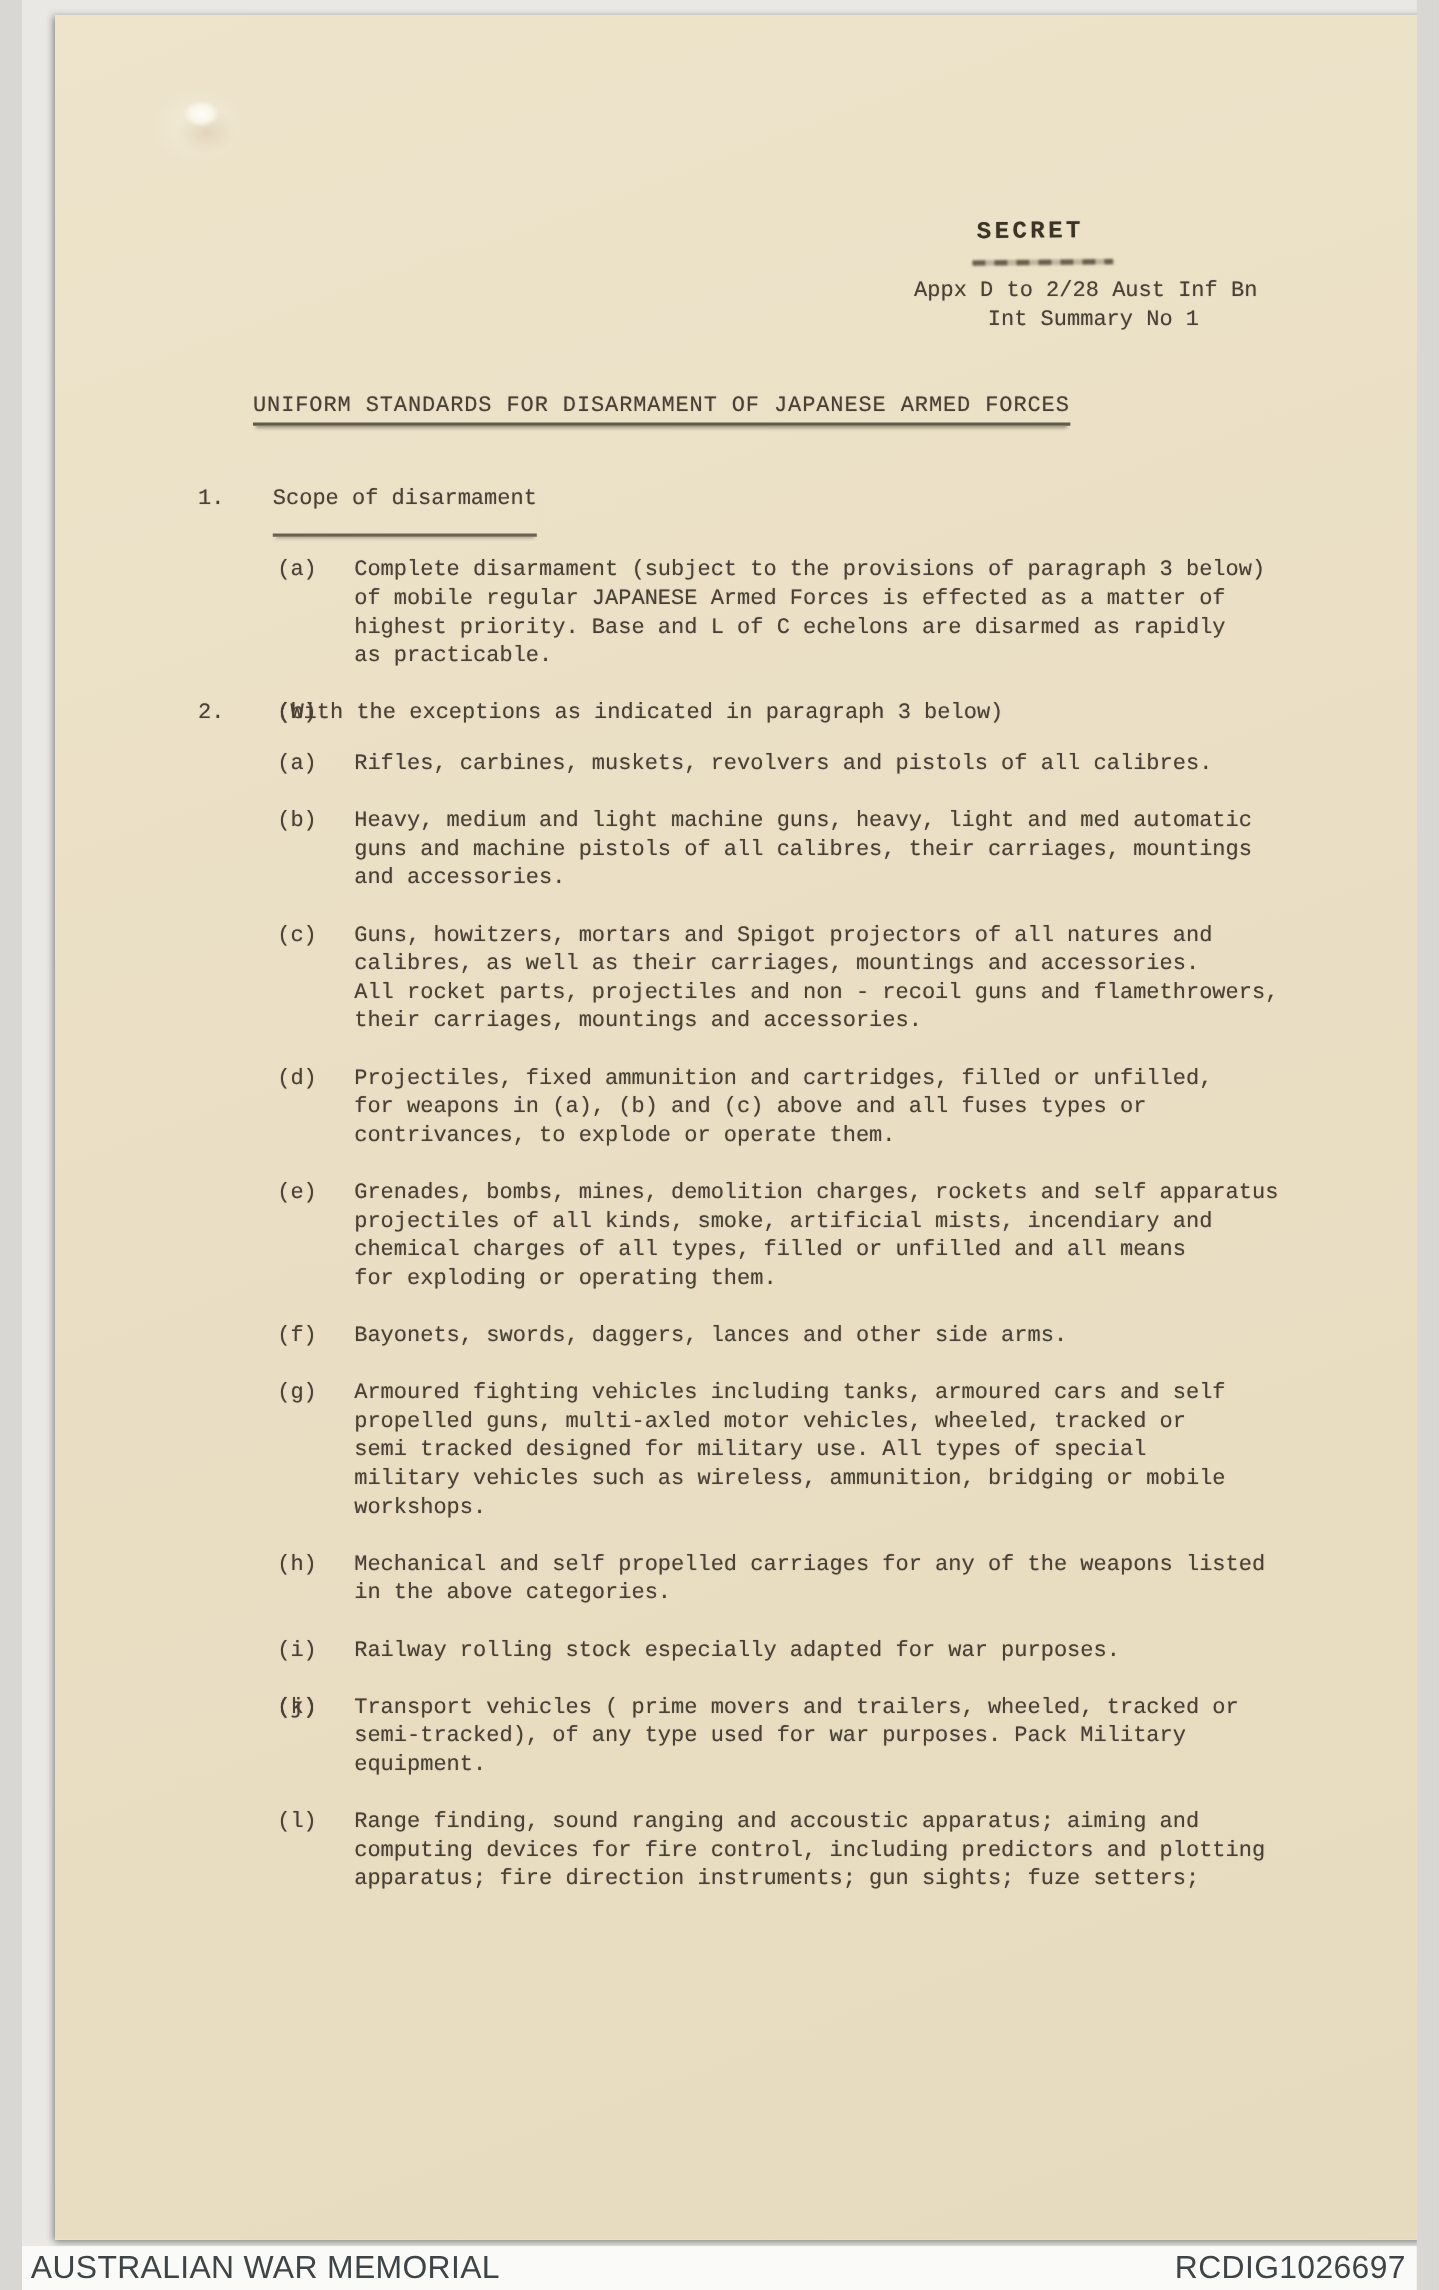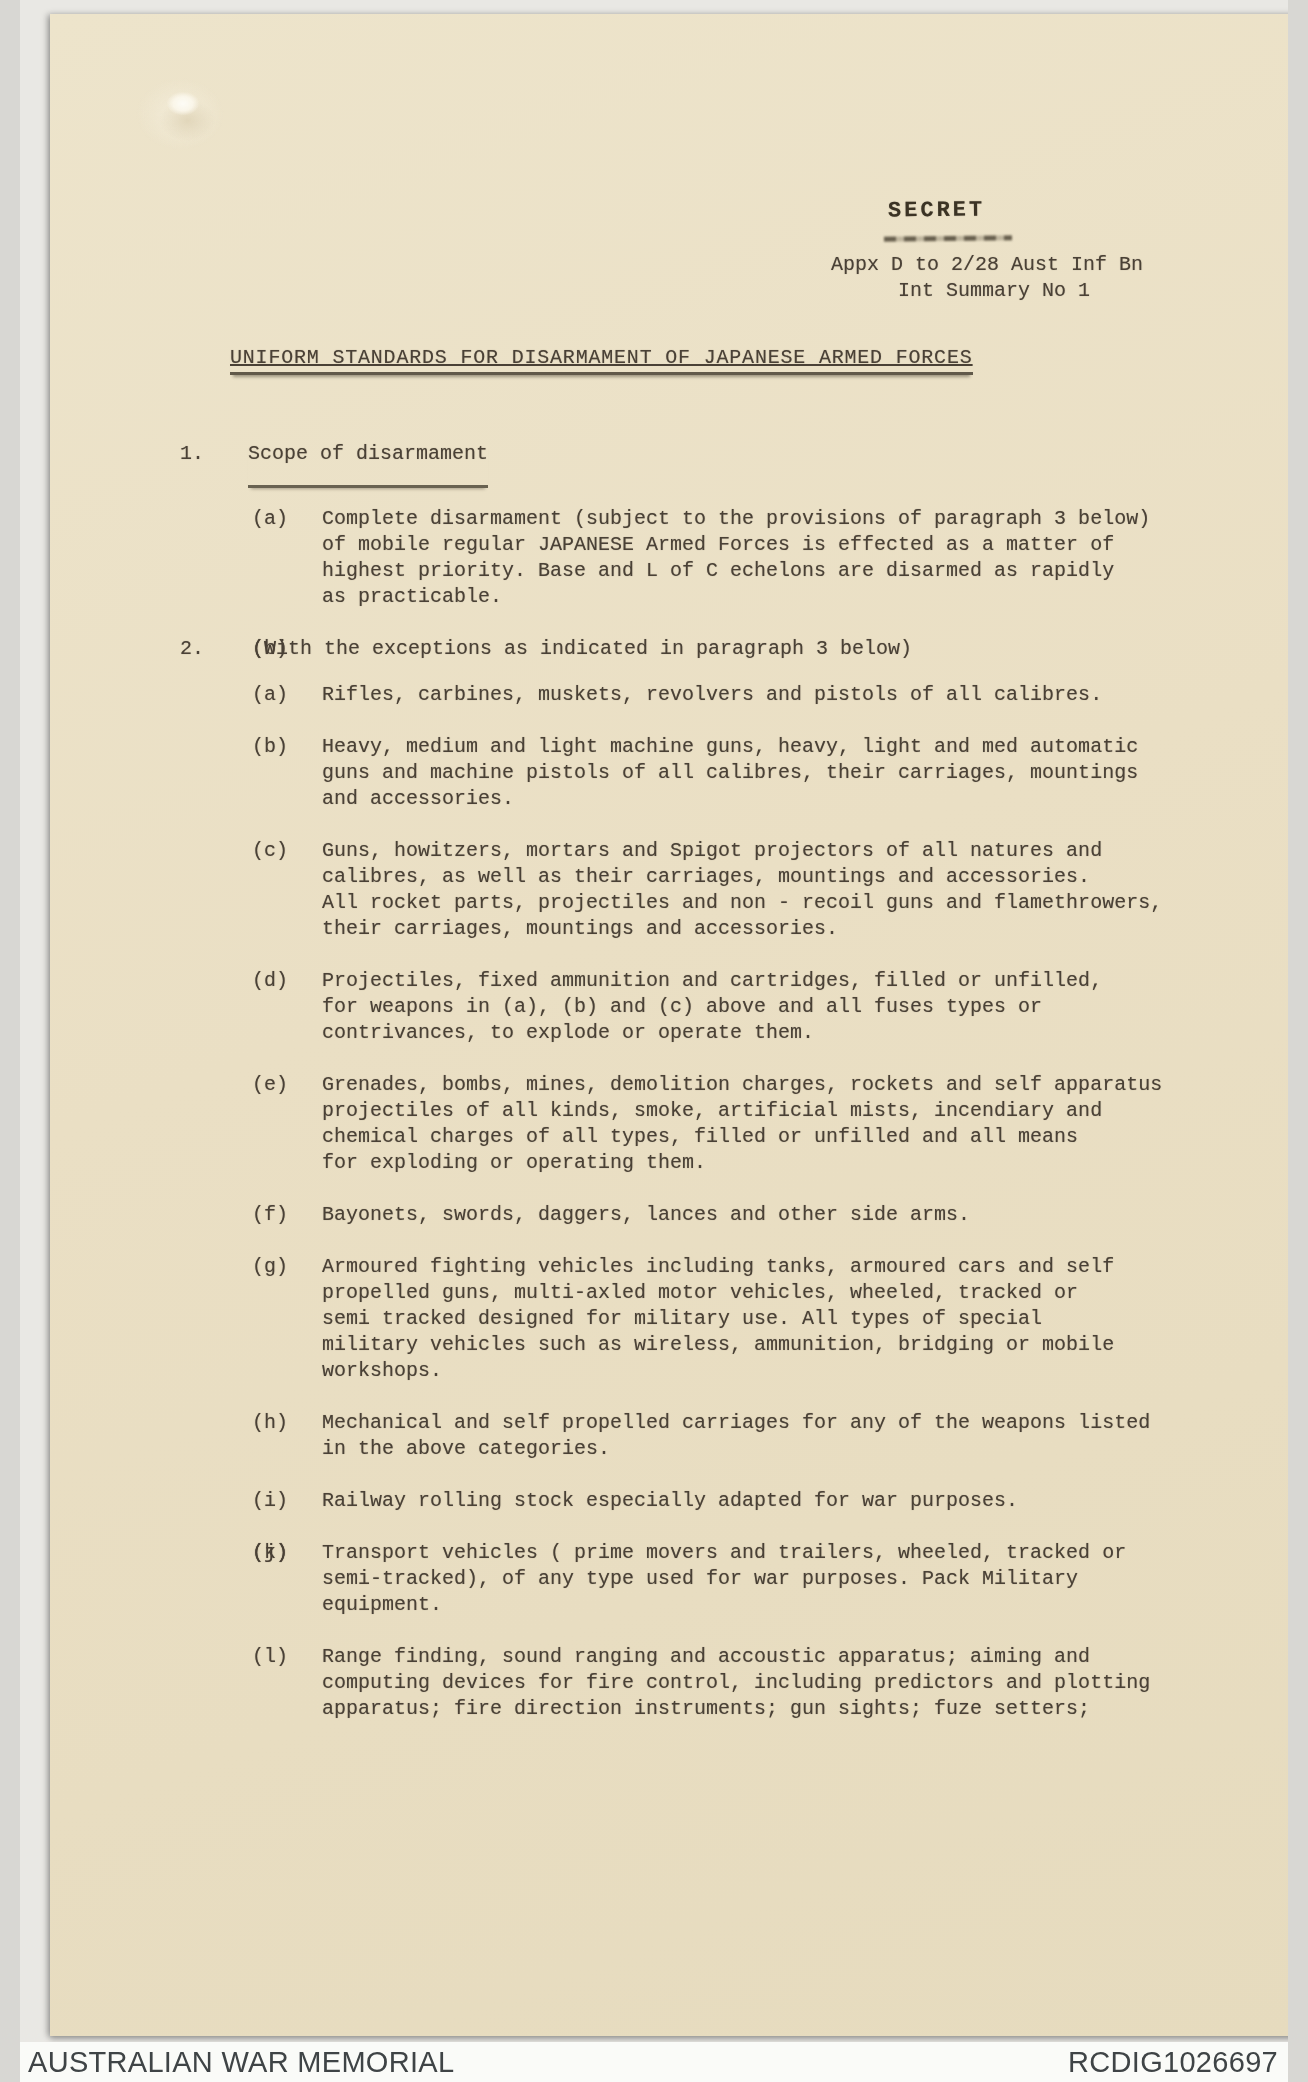--- a/index.html
+++ b/index.html
@@ -68,28 +68,27 @@
     filter: blur(0.8px);
     transform: rotate(-0.6deg);
   }
 
   .appx { position: absolute; left: 733px; top: 238px; font-size: 20px; line-height: 26px; margin-left: 48px; }
   .appx .line2 { margin-left: 67px; }
 
   .doc-title {
     position: absolute;
     left: 180px;
-    top: 332px;
+    top: 344px;
     font-size: 20px;
     letter-spacing: 0.8px;
     padding-bottom: 3px;
     border-bottom: 3px solid rgba(62,55,42,0.8);
     box-shadow: 0 5px 3px -3px rgba(62,55,42,0.45);
     white-space: nowrap;
-    text-decoration: underline;
   }
 
   
   .doc-body {
     position: absolute;
     left: 0;
     top: 427px;
     width: 100%;
     font-size: 20px;
     line-height: 26px;

